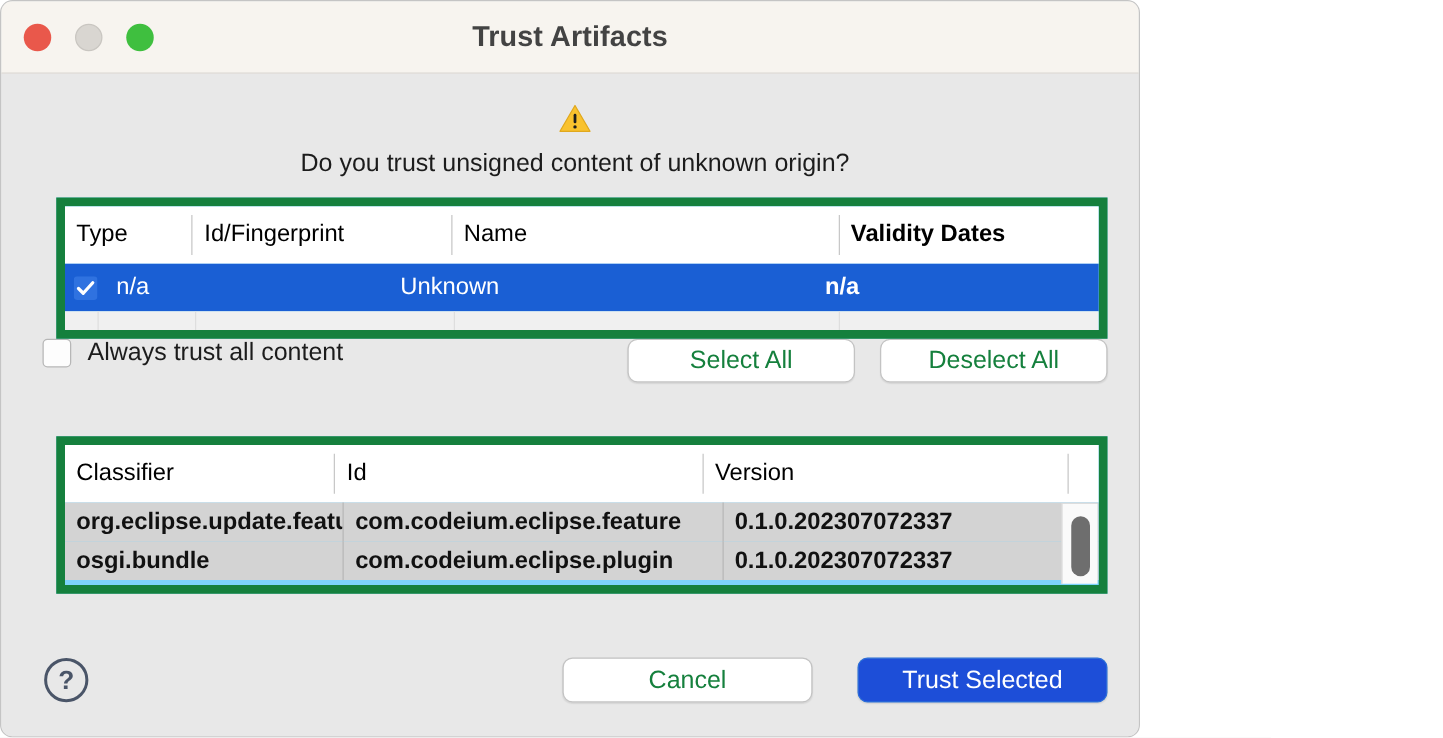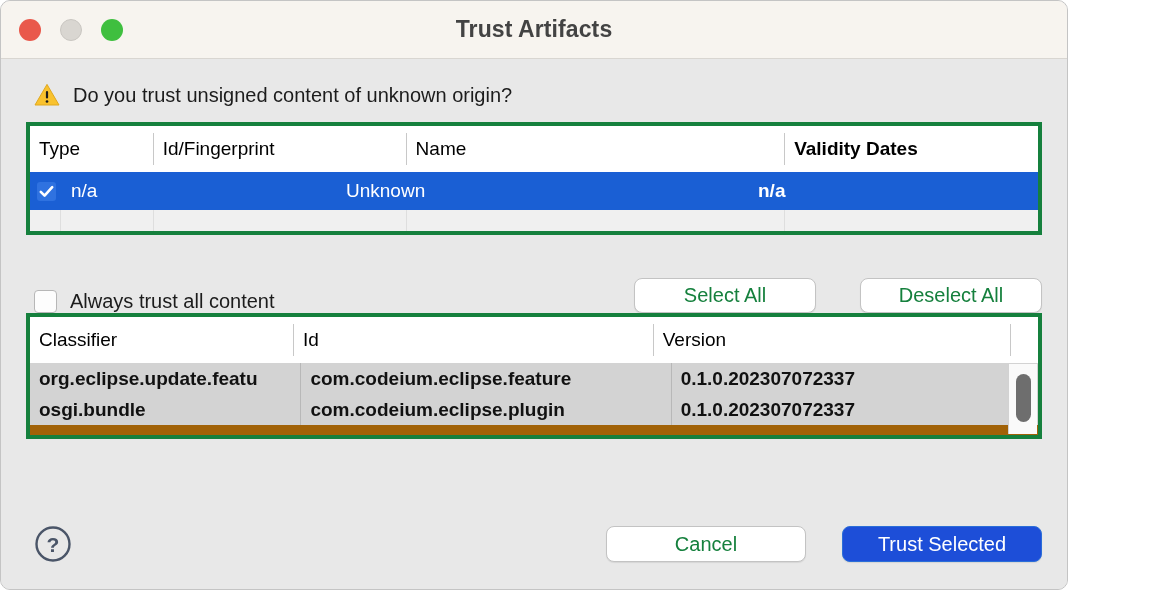--- a/index.html
+++ b/index.html
@@ -7,21 +7,21 @@
     padding: 0;
     background: #ffffff;
   }
   body {
     font-family: "Liberation Sans", sans-serif;
     -webkit-font-smoothing: antialiased;
   }
 
   .window {
     position: relative;
-    width: 1068px;
+    width: 912px;
     height: 590px;
     box-sizing: border-box;
     background: #e8e8e8;
     border: 1px solid #c4c4c4;
     border-radius: 10px;
     overflow: hidden;
   }
 
   
   .titlebar {
@@ -67,34 +67,36 @@
     padding: 0 25px;
   }
 
   .prompt-row {
     display: flex;
     align-items: center;
     gap: 13px;
     padding-top: 24px;
     padding-bottom: 15px;
     padding-left: 8px;
+    flex-direction: column;
   }
   .warn-icon { width: 26px; height: 24px; display: block; }
   .prompt-text {
     font-size: 20px;
     color: #1c1c1c;
   }
 
   
   .table-frame {
-    background: #a16207;
-    border: 4px solid #15803d;
+    background: #7dd3fc;
+    border: 7px solid #15803d;
     box-sizing: border-box;
     overflow: hidden;
     position: relative;
+    margin-left: 19px;
   }
   .table-frame.top    { height: 113px; }
   .table-frame.bottom { height: 126px; }
 
   .thead {
     display: flex;
     height: 46px;
     background: #ffffff;
     align-items: center;
   }
@@ -200,24 +202,23 @@
     top: 10px;
     width: 15px;
     height: 48px;
     border-radius: 8px;
     background: #6e6e6e;
   }
 
   
   .mid-row {
     display: flex;
-    align-items: flex-end;
+    align-items: flex-start;
     height: 78px;
     padding-left: 8px;
-    gap: 24px;
   }
   .chk-wrap {
     display: flex;
     align-items: center;
     gap: 13px;
   }
   .chk-box {
     width: 23px;
     height: 23px;
     border-radius: 4px;

